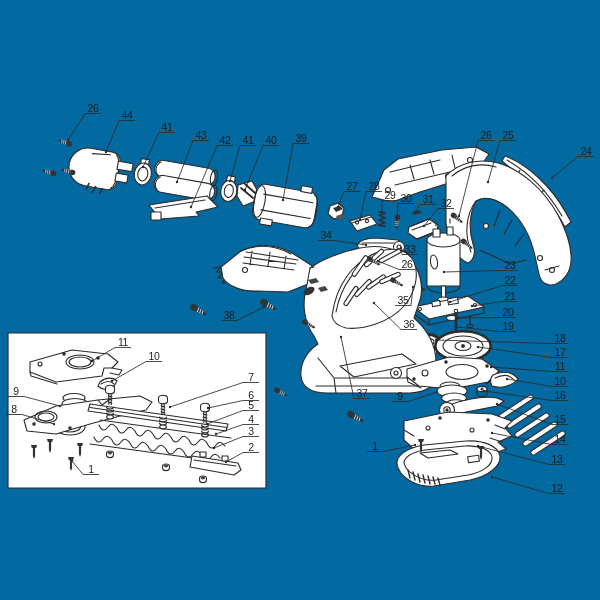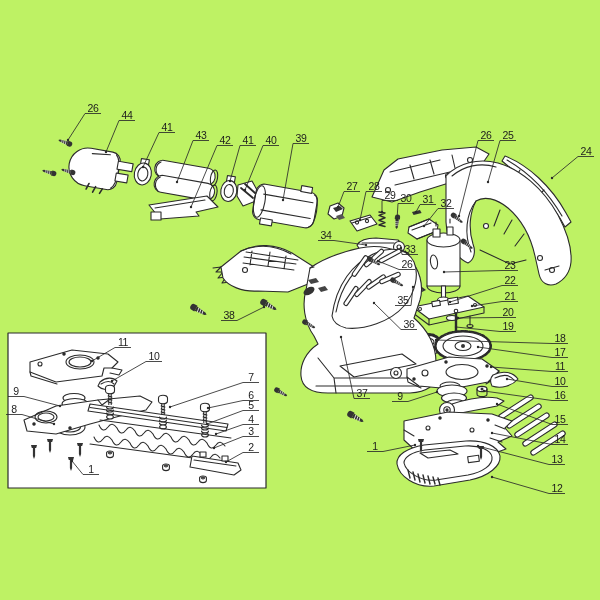--- a/index.html
+++ b/index.html
@@ -1,16 +1,16 @@
 <!DOCTYPE html>
 <html><head>
 <meta charset="utf-8">
 <style>
   html,body{margin:0;padding:0;background:#fff;}
-  #stage{position:relative;width:600px;height:600px;background:#bef264;overflow:hidden;
+  #stage{position:relative;width:600px;height:600px;background:#0369a1;overflow:hidden;
          font-family:"Liberation Sans",sans-serif;}
   svg{display:block;}
   .plabel{font-family:"Liberation Sans",sans-serif;font-size:10.5px;fill:#1c1c1c;
           text-anchor:middle;letter-spacing:-0.4px;}
   .leader{stroke:#2b2b2b;stroke-width:0.85;fill:none;}
   .leaderdot{fill:#2b2b2b;stroke:none;}
 </style>
 </head>
 <body>
 

